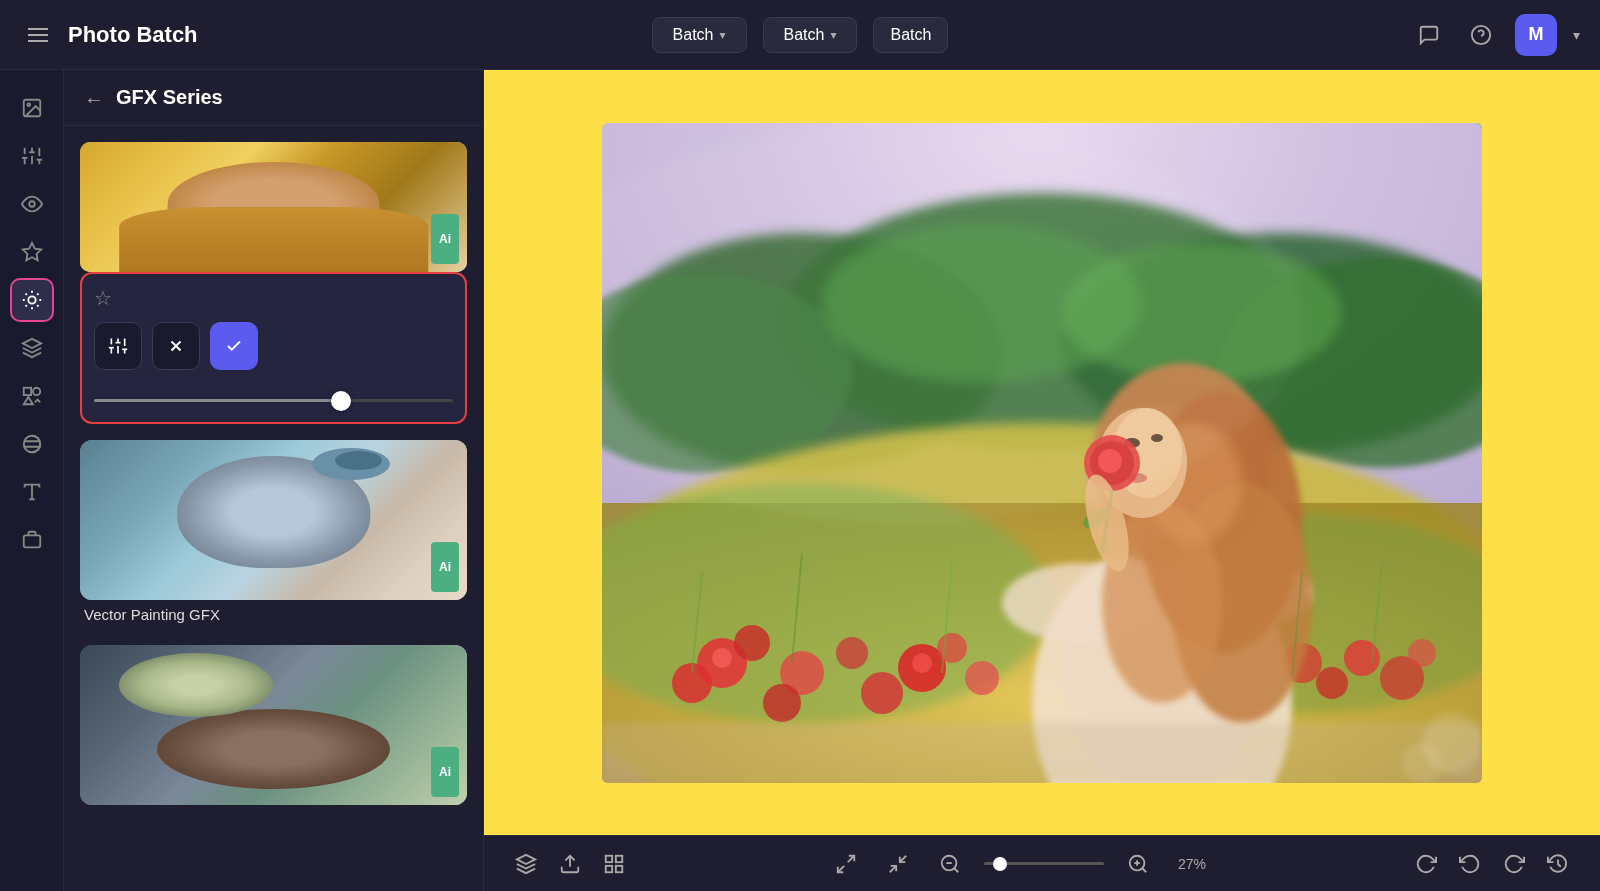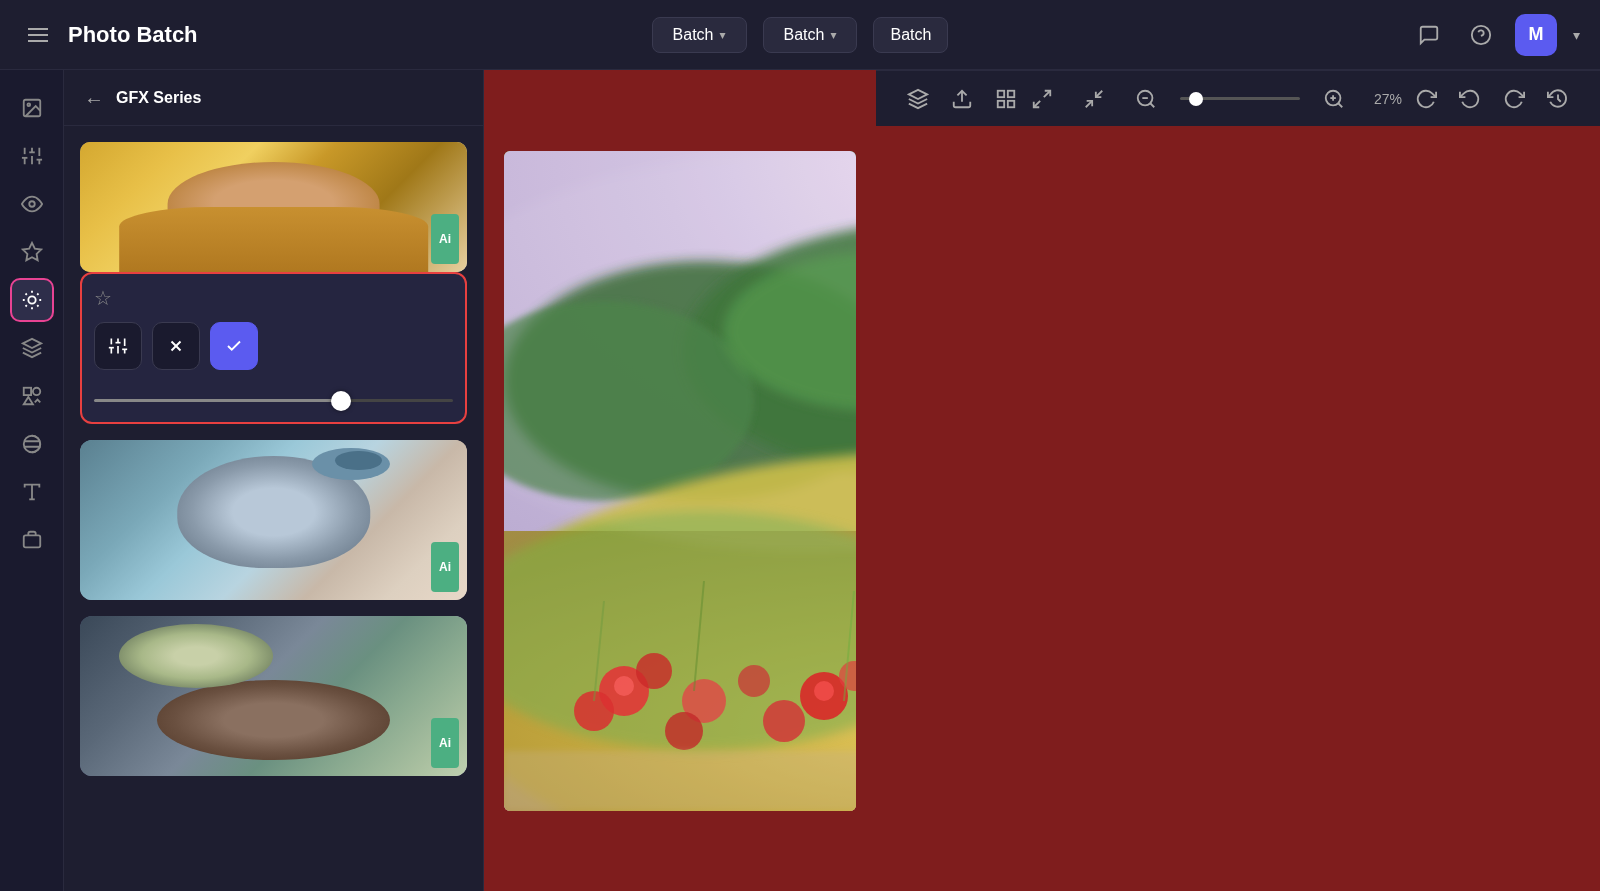--- a/index.html
+++ b/index.html
@@ -170,21 +170,21 @@
       border-bottom: 1px solid #2a2a3e;
     }
     .back-btn {
       background: none;
       border: none;
       color: #aaa;
       font-size: 20px;
       cursor: pointer;
     }
     .panel-title {
-      font-size: 16px;
+      font-size: 20px;
       font-weight: 600;
       color: #fff;
     }
     .filter-list {
       flex: 1;
       overflow-y: auto;
       padding: 16px;
       display: flex;
       flex-direction: column;
       gap: 16px;
@@ -285,22 +285,23 @@
     
     .cartoonizer-section {
       display: flex;
       flex-direction: column;
       gap: 8px;
     }
 
     
     .canvas-area {
       flex: 1;
-      background: #7f1d1d;
-      display: flex;
+      background: #fde047;
+      display: flex;
+      flex-direction: column;
       overflow: hidden;
     }
     .canvas-viewport {
       flex: 1;
       display: flex;
       align-items: center;
       justify-content: center;
       overflow: hidden;
       padding: 20px;
     }
@@ -592,20 +593,21 @@
 
       <div class="filter-item">
         <div class="filter-thumb thumb-vector" style="height:160px;">
           <div style="width:100%;height:100%;background: linear-gradient(135deg, #5a8090 0%, #7aa8b8 25%, #9ac8d8 40%, #b8d4e0 55%, #c8b8a8 70%, #ddd0c0 85%, #e8d8c8 100%); position:relative;">
             <div style="position:absolute;top:10%;left:50%;transform:translateX(-50%);width:50%;height:70%;background:radial-gradient(ellipse,#b8c8d8 30%,#8a9aaa 60%,#5a6a7a 100%);border-radius:50% 50% 45% 45%;"></div>
             <div style="position:absolute;top:5%;right:20%;width:20%;height:20%;background:#6a90a8;border-radius:50%;"></div>
             <div style="position:absolute;top:7%;right:22%;width:12%;height:12%;background:#4a7088;border-radius:50%;"></div>
           </div>
           <span class="filter-ai-badge">Ai</span>
         </div>
+        <div class="filter-name">Vector Painting GFX</div>
       </div>
 
       <div class="filter-item">
         <div class="filter-thumb thumb-impasto" style="height:160px;">
           <div style="width:100%;height:100%;background: linear-gradient(135deg, #3a4858 0%, #5a6878 25%, #7a8898 45%, #6a9080 60%, #8aaa90 75%, #aac0a0 90%, #c0d0b0 100%); position:relative;">
             <div style="position:absolute;bottom:10%;left:20%;width:60%;height:50%;background:radial-gradient(ellipse,#8a7060 30%,#6a5040 60%,#4a3020 100%);border-radius:50%;"></div>
             <div style="position:absolute;top:5%;left:10%;width:40%;height:40%;background:radial-gradient(ellipse,#c8d0a8 20%,#a8b888 50%,#708060 80%,transparent 100%);border-radius:50%;"></div>
           </div>
           <span class="filter-ai-badge">Ai</span>
         </div>

